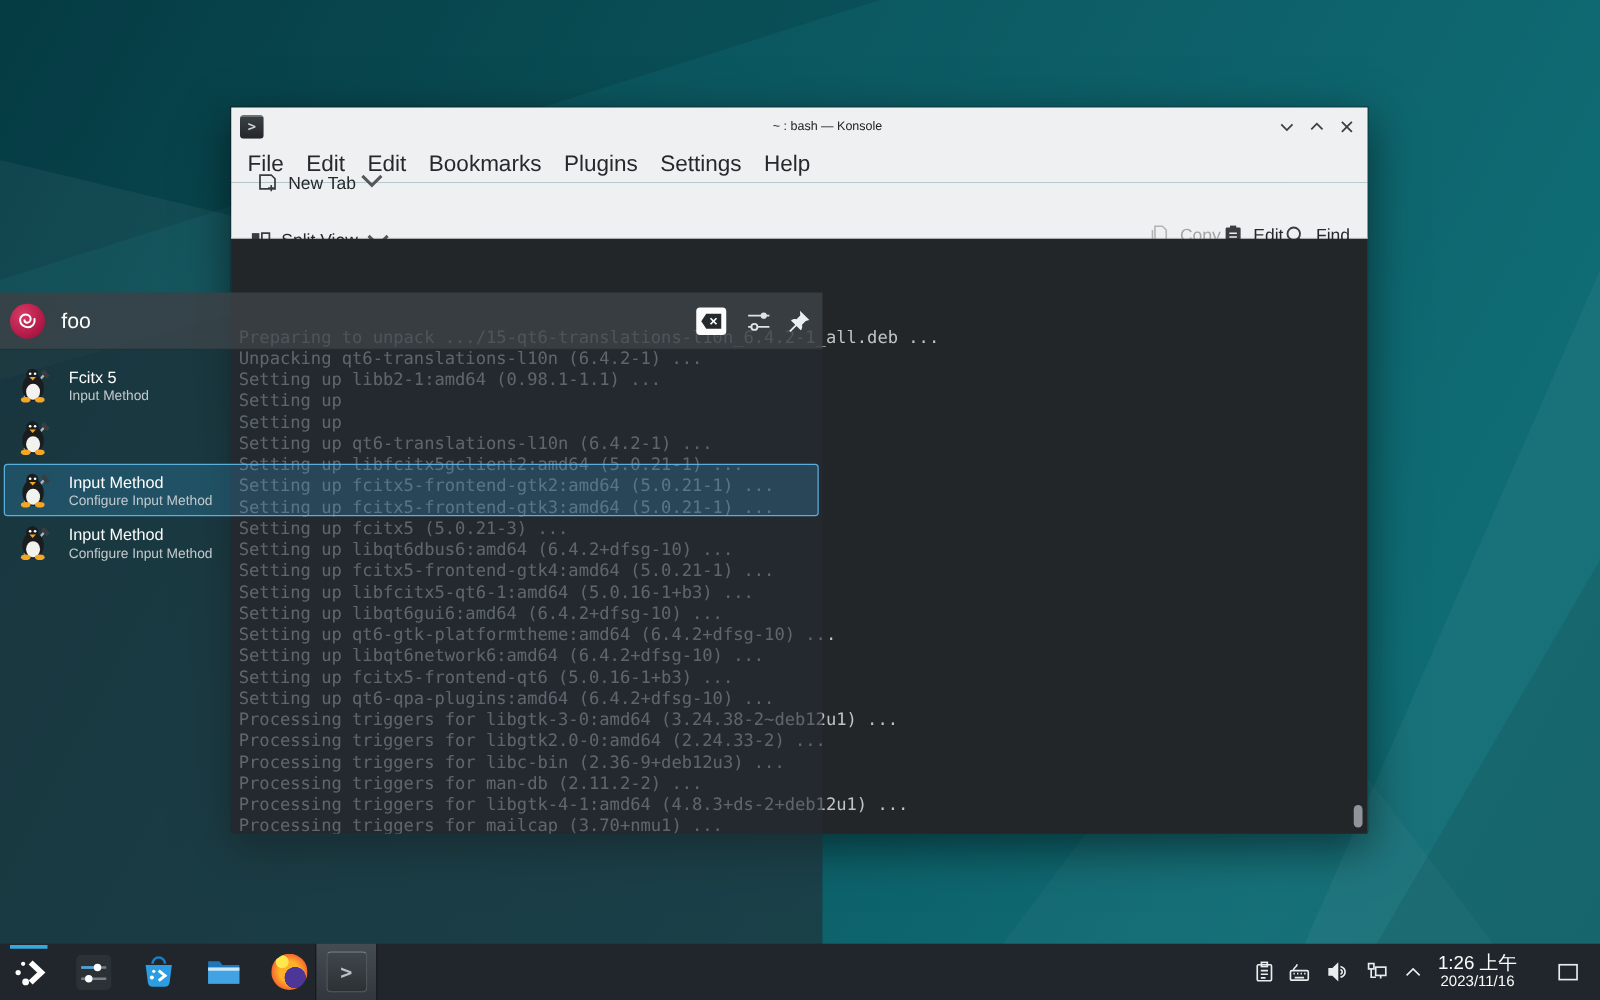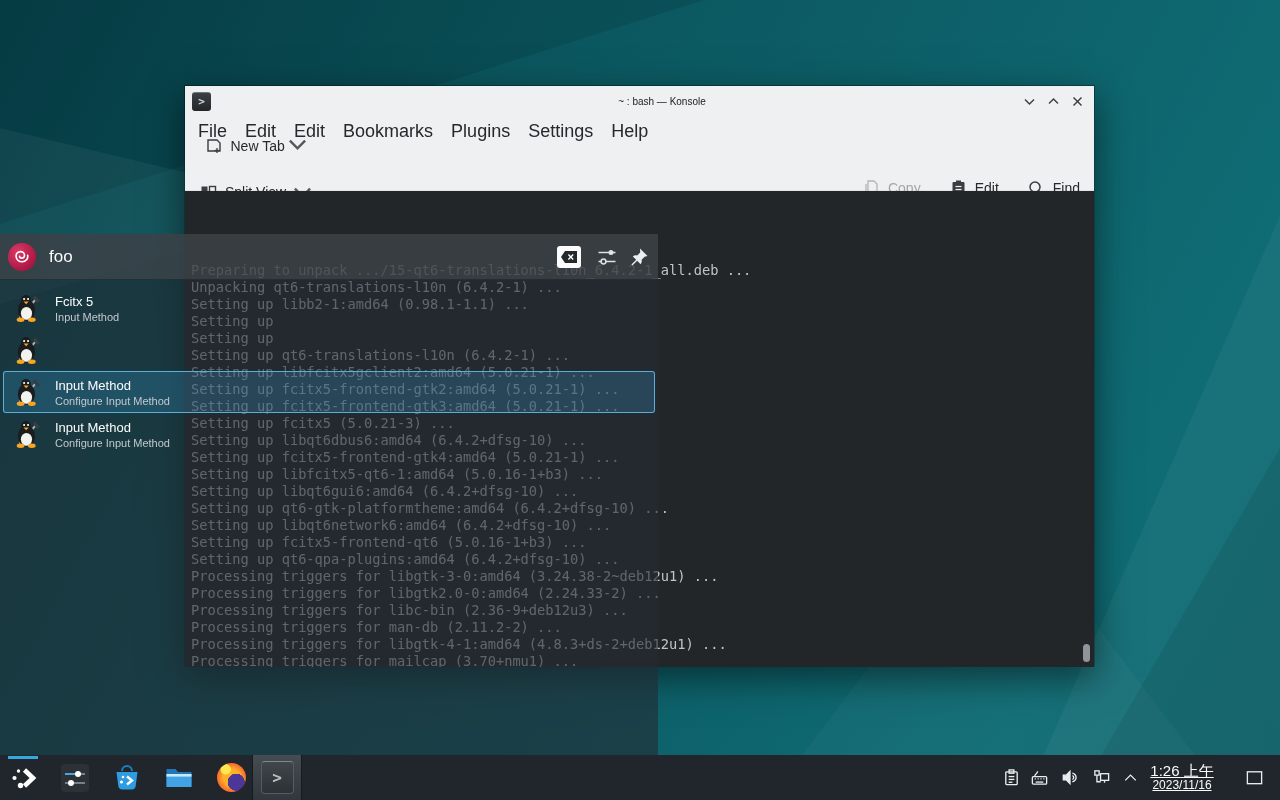--- a/index.html
+++ b/index.html
@@ -26,21 +26,21 @@
   .win-title { position:absolute; left:0; right:0; text-align:center; font-size:10px; color:#20232
 5; color:#202325;padding-left:45px; }
   .caption-btns { position:absolute; right:10px; top:0; height:30px; display:flex; align-items:center; gap:11px; }
   .cap { width:13px; height:13px; stroke:#3b3e40; stroke-width:1.4; fill:none; cursor:default; }
   .menubar { height:30px; background:#eff0f1; display:flex; align-items:center; padding-left:4px; list-style:none; }
   .menubar li { padding:0 9px; font-size:18px; color:#26292b; }
   .toolbar { height:45px; background:#eff0f1; display:flex; align-items:center; border-bottom:1px solid #e2e3e4; }
   .tbtn { display:flex; align-items:center; gap:7px; font-size:14px; color:#26292b; }
   .tbtn svg { width:19px; height:19px; }
   .tb-left { display:flex; align-items:center; gap:26px; margin-left:14px;flex-direction:column; }
-  .tb-right { display:flex; align-items:flex-start; gap:28px; margin-left:auto; margin-right:14px;margin-top:40px; }
+  .tb-right { display:flex; align-items:flex-start; margin-left:auto; margin-right:14px;margin-top:40px; }
   .tbtn.disabled { color:#a3a5a6; }
   .chev-sm { width:10px; height:7px; stroke:#55585a; stroke-width:1.3; fill:none; }
   .chev-under { align-self:flex-end; margin:0 0 3px -4px; }
 
   .termbody { position:relative; height:476px; background:#232629; overflow:hidden; }
   .term-lines { position:absolute; left:6px; top:3px;
     font-family:"DejaVu Sans Mono",monospace; font-size:13.7px; line-height:17px;
     color:#bfc4c6; white-space:pre; }
   .tl { height:17px; }
   .scrollbar { position:absolute; right:4px; bottom:5px; width:7px; height:18px; border-radius:3.5px; background:#8f959a; }
@@ -75,21 +75,21 @@
   .appic { width:30px; height:30px; }
   .ffx { width:29px; height:29px; border-radius:50%;
     background:radial-gradient(circle at 66% 66%, #4c3798 0 31%, rgba(0,0,0,0) 32%),
                radial-gradient(circle at 30% 22%, #ffe84d 0 16%, rgba(0,0,0,0) 18%),
                radial-gradient(circle at 50% 50%, #ffb028 0 40%, #f4652f 72%, #c43a63 100%); }
   .taskcell { left:252px; width:50px; background:linear-gradient(#454c52,#31373c); border-left:1px solid #181b1e; border-right:1px solid #181b1e; }
   .task-ic { width:33px; height:33px; border-radius:4px; background:linear-gradient(#40464b,#2c3135);
     border:1px solid #555b60; border-top-color:#80878d; color:#b9bfc3;
     font:bold 16px/31px "DejaVu Sans Mono",monospace; text-align:center; }
   .tray svg { width:19px; height:19px; stroke:#e9edef; stroke-width:1.4; fill:none; }
-  .clock { left:1140px; width:84px; flex-direction:column; line-height:1.1; color:#fcfcfc; text-align:center;text-decoration:underline; }
+  .clock { left:1140px; width:84px; flex-direction:column; line-height:1.1; color:#fcfcfc; text-align:center; }
   .clock .time { font-size:15px; }
   .clock .date { font-size:12px; }
   .peek { left:1242px; width:24px; }
 </style>
 </head>
 <body>
 
 <div class="desktop">
   <div class="tri t4"></div>
   <div class="tri t1"></div>

